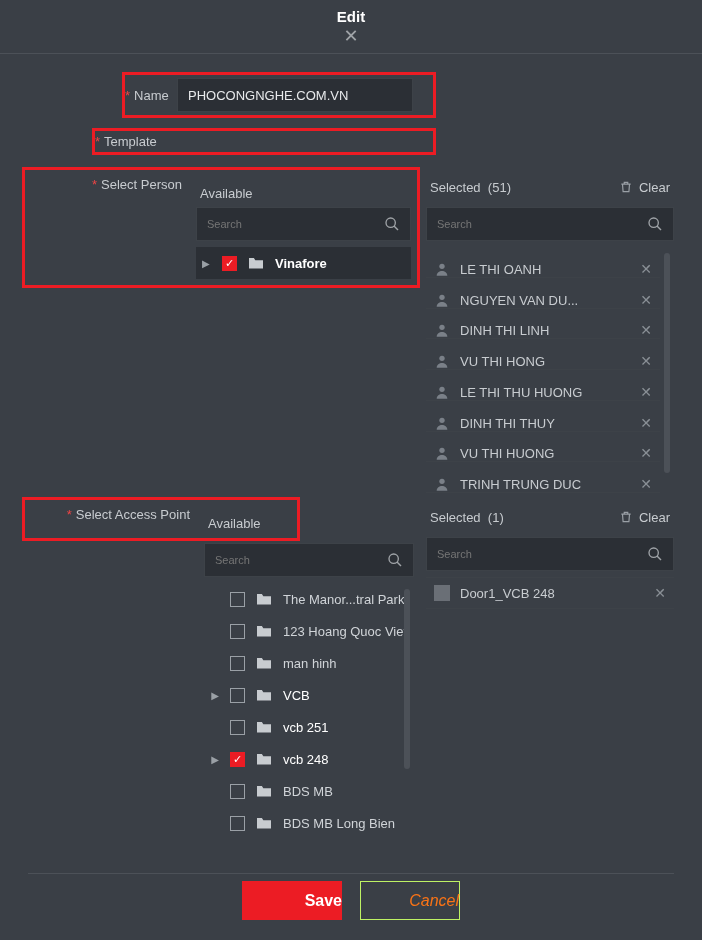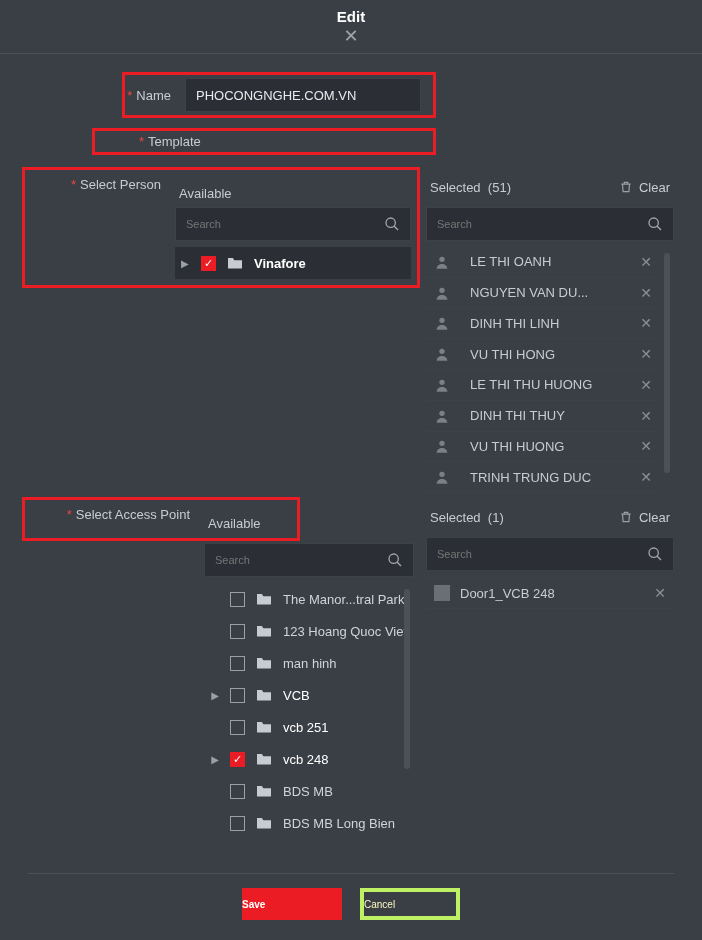--- a/index.html
+++ b/index.html
@@ -49,82 +49,82 @@
 
 .tree-row { display:flex; align-items:center; height:32px; padding: 0 6px; gap:10px; background:#2b2f35; color:#e8eaec;}
 .tree-row .caret { color:#9aa0a6; font-size:10px; width: 10px; }
 .chk { width:15px; height:15px; border:1px solid #9aa0a6; cursor:pointer;}
 .chk.checked { background:#ec1c24; border-color:#ec1c24; color:#fff; display:flex; align-items:center; justify-content:center; font-size:11px;}
 .folder-icon { width:18px; height:14px; }
 .tree-label { font-weight:600; color:#fff; }
 
 .sel-list { display:flex; flex-direction:column; gap:0; margin-top:6px; height: 246px; overflow:hidden; padding-right:14px; position:relative;}
 .sel-scrollbar { position:absolute; right:4px; top:6px; width:6px; height:220px; background:#4c5158; border-radius:3px;}
-.sel-item { display:flex; align-items:center; height:32px; padding: 0 8px; gap:20px; color:#c8ccd0; border-bottom:1px solid #3d4248;}
+.sel-item { display:flex; align-items:flex-end; height:32px; padding: 0 8px; gap:10px; color:#c8ccd0; border-bottom:1px solid #3d4248;}
 .sel-item:first-child { border-top:1px solid #3d4248;}
 .person-ic { width:16px; height:16px; flex-shrink:0;}
 .sel-item-label { flex:1; white-space:nowrap; overflow:hidden; text-overflow:ellipsis; font-size:13px; }
 .sel-remove { color:#8a9096; font-size:14px; cursor:pointer; }
 
 .ap-tree { display:flex; flex-direction:column; }
 .ap-row { display:flex; align-items:center; height:32px; padding: 0 6px 0 6px; gap:10px; color:#d0d4d8; }
 .ap-expcaret { color:#9aa0a6; font-size:10px; width: 10px; text-align:center; }
 .ap-label { font-size:13px; }
 .ap-label.bold { font-weight:400; color:#ffffff; }
 
 .ap-scrollbar { position:absolute; right:4px; top:6px; width:6px; height:180px; background:#4c5158; border-radius:3px;}
 
 .sel-door { display:flex; align-items:center; height:32px; padding:0 8px; gap:10px; margin-top:6px; border-bottom:1px solid #3d4248; border-top:1px solid #3d4248;}
 .door-ic { width:16px; height:16px; background:#6a6f76; }
 
 .footer { position:absolute; bottom:0; left:0; right:0; padding: 14px 0 20px; display:flex; justify-content:center; gap:18px; border-top:1px solid #4c5158;}
-.btn { width:100px; height:32px; display:flex; align-items:center; justify-content:flex-start; font-size:10px; cursor:pointer; }
+.btn { width:100px; height:39px; display:flex; align-items:center; justify-content:flex-end; font-size:16px; cursor:pointer; }
 .btn-save { background:#ec1c24; color:#fff; font-weight:600; }
-.btn-cancel { background:transparent; border:4px solid #bef264; color:#fef9c3; }
+.btn-cancel { background:transparent; border:1px solid #bef264; color:#f97316;font-style:italic; }
 
 svg { display:block; }
 </style>
 </head>
 <body>
 
 <div class="modal">
 
   <div class="titlebar">
     <div class="titlebar-title">Edit</div>
     <div class="close-x">✕</div>
   </div>
   <hr class="hr">
 
   <div class="form-area">
 
     <div class="highlight-box" style="padding:3px 6px 3px 0; margin:0 0 10px 94px; width:314px;">
       <div class="row" style="margin:0;">
-        <div class="label-col" style="width:60px;">
+        <div class="label-col" style="width:52px;">
           <span class="req">*</span><span>Name</span>
         </div>
         <div class="field-col">
           <input class="text-input" type="text" style="width: 236px;" value="PHOCONGNGHE.COM.VN">
         </div>
       </div>
     </div>
 
     <div class="highlight-box" style="padding:3px 6px 3px 0; margin:0 0 0 64px; width:344px;">
       <div class="row" style="margin:0;">
-        <div class="label-col" style="width:64px;padding-left:44px;">
+        <div class="label-col" style="width:64px;">
           <span class="req">*</span><span>Template</span>
         </div>
       </div>
     </div>
 
   </div>
 
   <div class="dual-section">
     <div class="col-left" style="flex-direction:column;">
       <div class="highlight-box" style="padding:3px 6px 6px 0; margin:-6px 0 0 -6px; width:398px;">
-        <div style="display:flex;">
+        <div style="display:flex;padding-left:21px;">
           <div class="label-col" style="width:150px; padding-top:4px;">
             <span class="req">*</span><span>Select Person</span>
           </div>
           <div style="flex:1;">
             <div class="section-header">
                 <span>Available</span>
               </div>
             <div class="searchbar">
               <input type="text" placeholder="Search" style="">
               <svg class="mag" viewBox="0 0 24 24" fill="none" stroke="currentColor" stroke-width="2">

